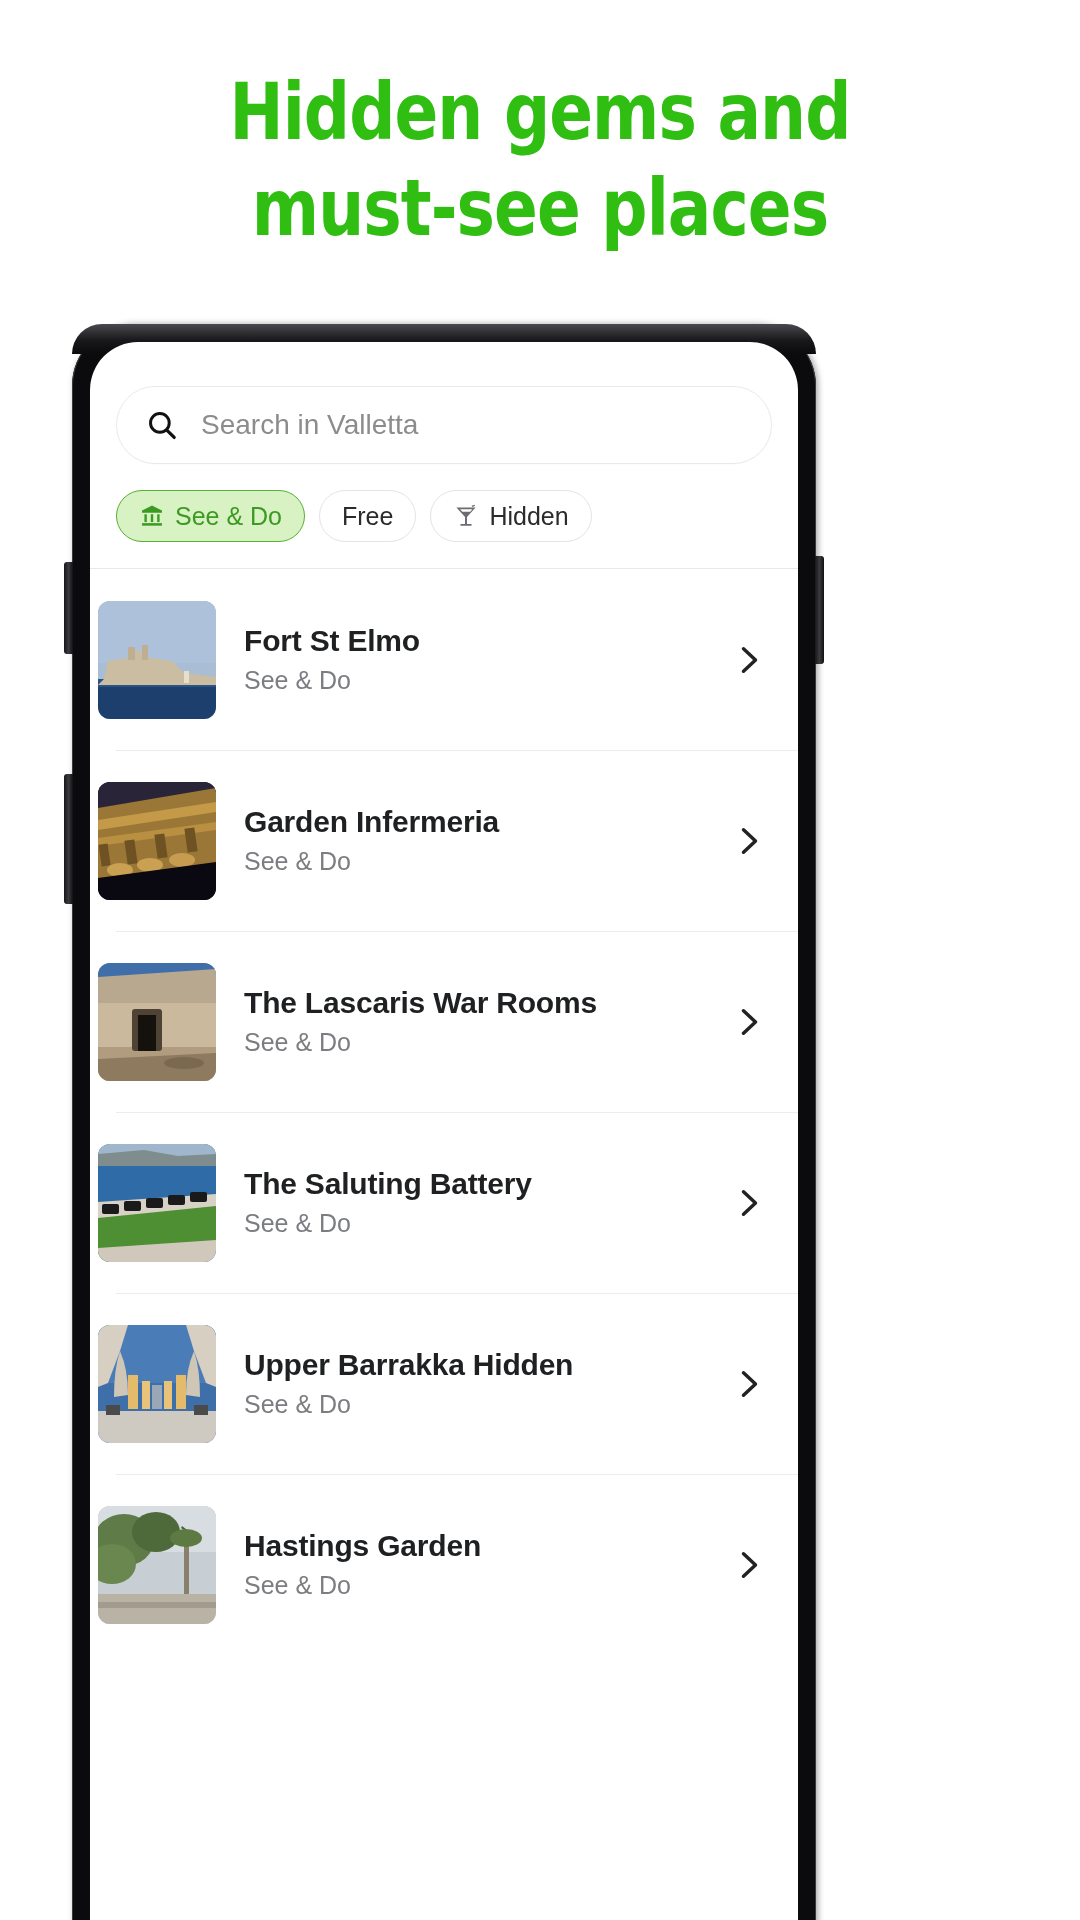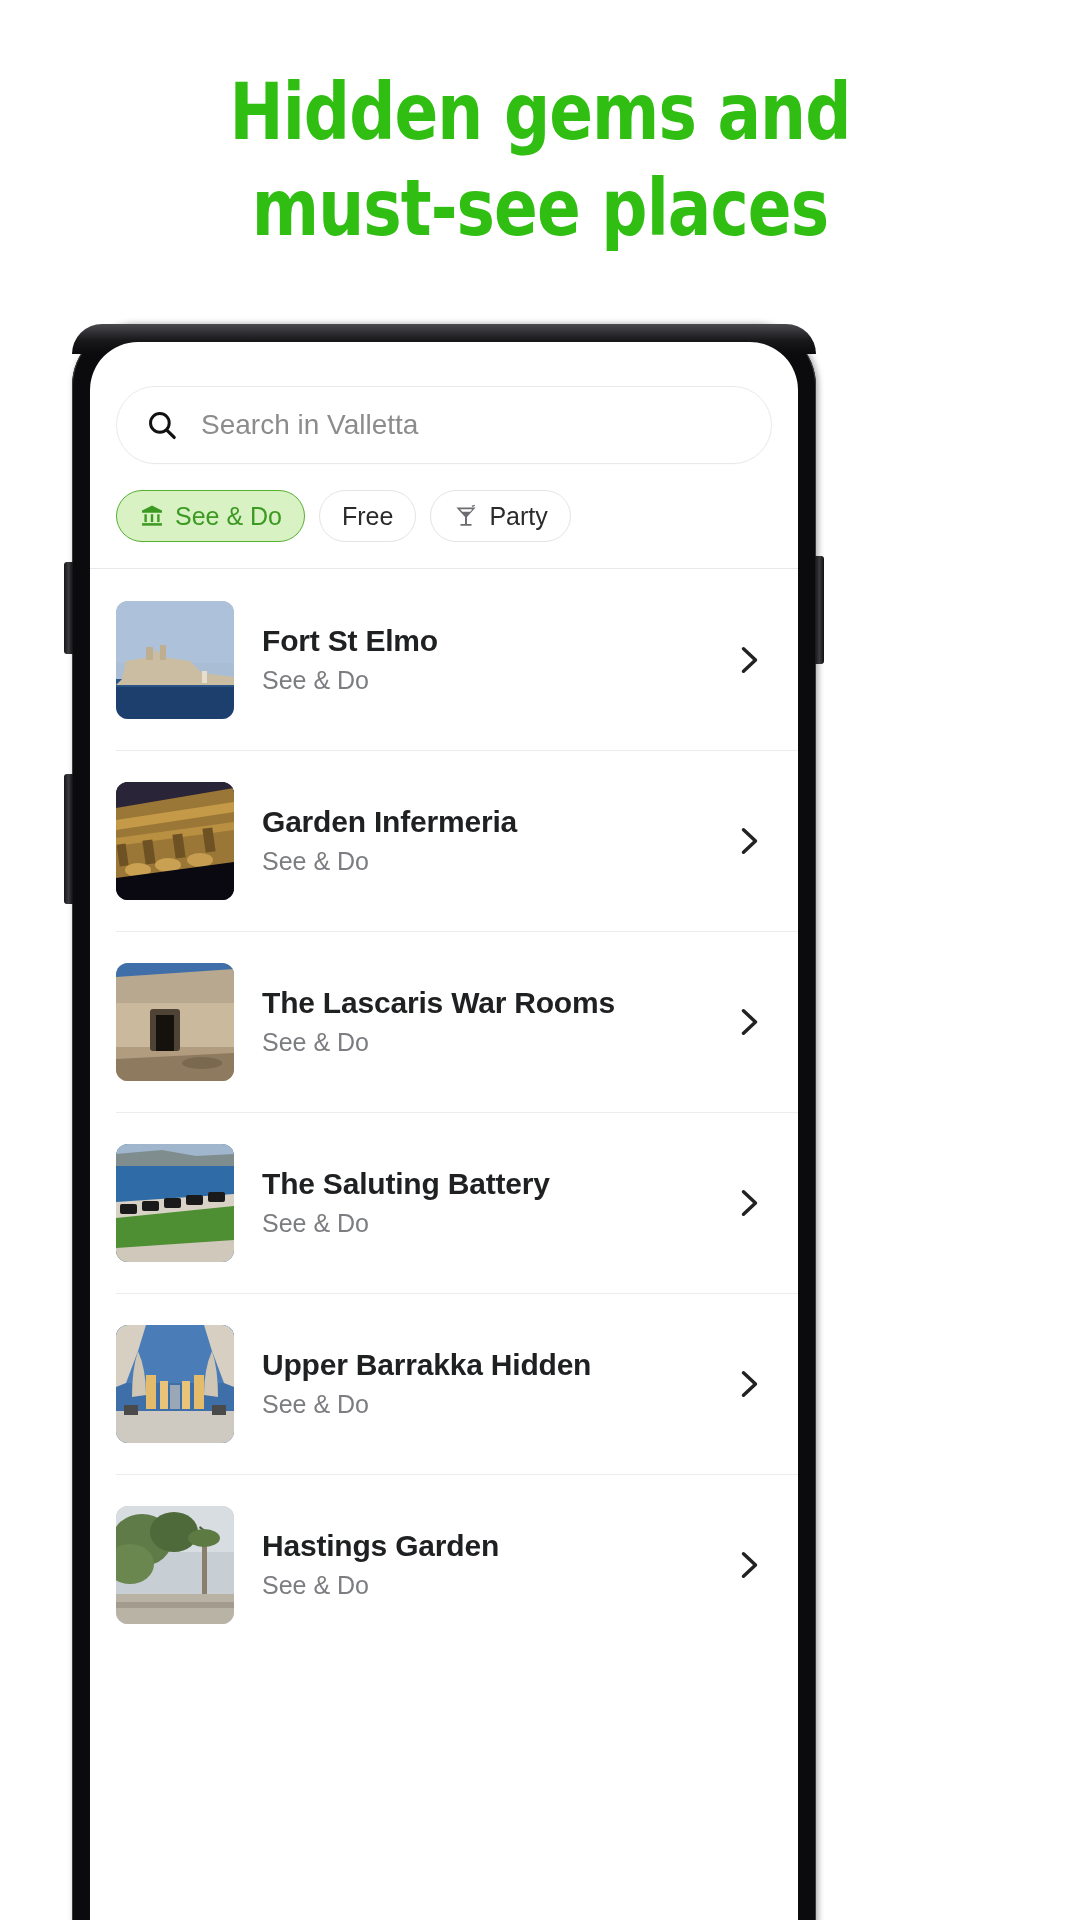--- a/index.html
+++ b/index.html
@@ -118,21 +118,21 @@
     position: absolute; left: 0; top: 226px; width: 708px; height: 1px;
     background: #e8e8ea;
   }
 
   
   .list { position: absolute; left: 0; top: 227px; width: 708px; }
   .row {
     position: relative;
     height: 181px;
     display: flex; align-items: center;
-    padding: 0 26px 0 26px;
+    padding: 0 26px 0 8px;
   }
   .row + .row::before {
     content: "";
     position: absolute; left: 26px; right: 0; top: 0; height: 1px;
     background: #ececee;
   }
   .thumb {
     width: 118px; height: 118px; flex: 0 0 118px;
     border-radius: 12px;
     overflow: hidden;
@@ -201,21 +201,21 @@
           <span>Free</span>
         </div>
 
         <div class="chip">
           <span class="chip-ico">
             <svg viewBox="0 0 24 24" xmlns="http://www.w3.org/2000/svg" fill="#6b6d70">
               <path d="M3.2 4.2h17.6L12.9 13v6.4h4.2v1.5H6.9v-1.5h4.2V13L3.2 4.2zm3.4 1.6 2 2.2h7.3l2-2.2H6.6z"></path>
               <path d="M17.2 2.6l2.6-1.1.5 1.2-2.6 1.1z"></path>
             </svg>
           </span>
-          <span>Party</span>
+          <span>Hidden</span>
         </div>
       </div>
 
       <div class="chips-divider"></div>
 
       <div class="list">
 
         <div class="row">
           <div class="thumb">
             <svg viewBox="0 0 118 118" xmlns="http://www.w3.org/2000/svg">

